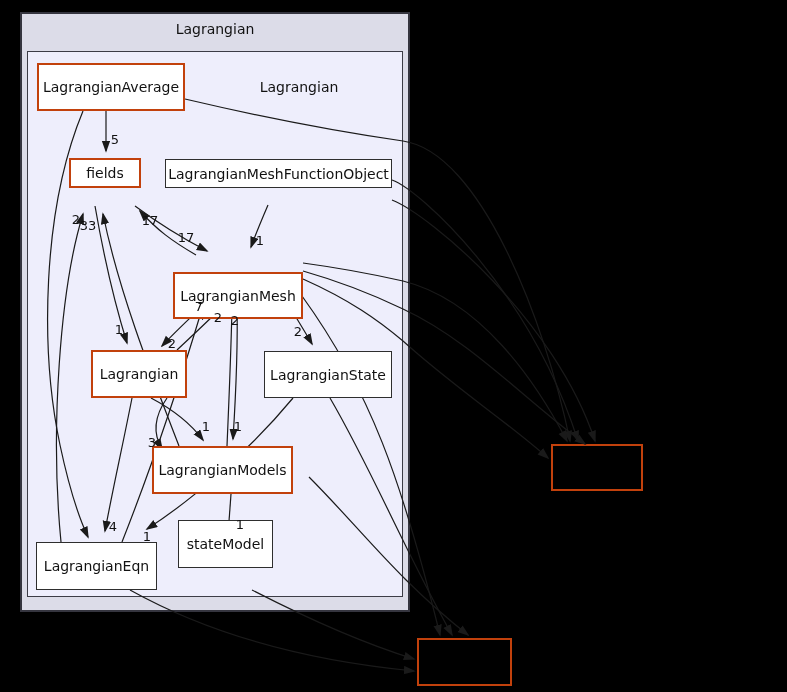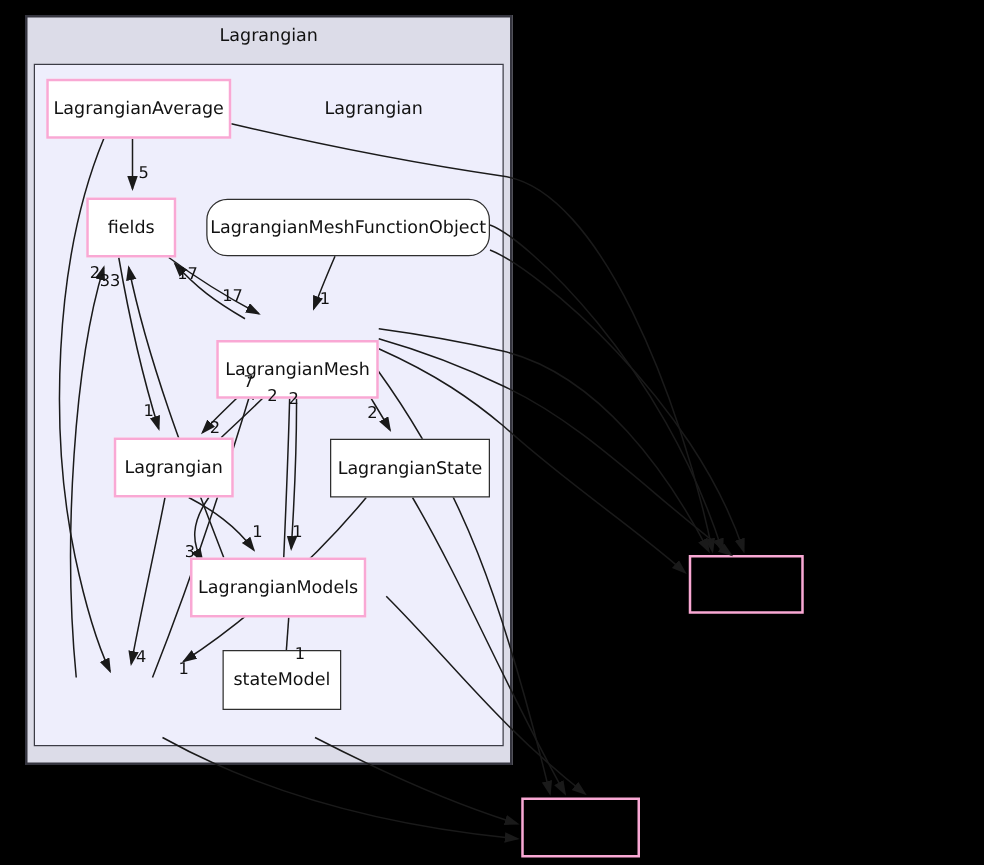--- a/index.html
+++ b/index.html
@@ -6,21 +6,21 @@
   #stage{position:relative;width:787px;height:692px;background:#000;overflow:hidden;
          font-family:"DejaVu Sans", sans-serif;padding-left:48px;}
   .cluster{position:absolute;box-sizing:border-box;}
   #outer-cluster{left:20px;top:12px;width:390px;height:600px;background:#dcdce8;border:2px solid #35353f;}
   #inner-cluster{left:27px;top:51px;width:376px;height:546px;background:#eeeefc;border:1px solid #3c3c46;}
   .cluster-label{position:absolute;color:#111;font-size:14px;white-space:nowrap;transform:translate(-50%,-50%);}
   svg#edge-layer{position:absolute;left:0;top:0;z-index:3;}
   .node{position:absolute;box-sizing:border-box;background:#fff;z-index:4;
         display:flex;align-items:center;justify-content:center;
         font-size:14px;color:#111;white-space:nowrap;cursor:pointer;}
-  .node.red{border:2px solid #f9a8d4;}
+  .node.red{border:2px solid #c2410c;}
   .node.black{border:1px solid #2e2e2e;}
   .node.external{background:#000;z-index:1;}
   .edge-label{position:absolute;z-index:5;font-size:13px;color:#111;white-space:nowrap;
               transform:translate(-50%,-50%);}
   path.edge{fill:none;stroke:#1a1a1a;stroke-width:1.2px;}
 </style>
 </head>
 <body>
 
 <div id="stage">
@@ -69,26 +69,27 @@
     <path class="edge" marker-end="url(#arrow)" d="M303,271 C345,283 374,295 403,309 C470,340 525,400 585,444"></path>
     <path class="edge" marker-end="url(#arrow)" d="M303,279 C350,300 378,320 403,341 C455,388 505,420 548,458"></path>
     <path class="edge" marker-end="url(#arrow)" d="M302,296 C370,390 402,480 440,635"></path>
     <path class="edge" marker-end="url(#arrow)" d="M330,398 C372,470 402,545 452,635"></path>
     <path class="edge" marker-end="url(#arrow)" d="M309,477 C360,528 398,580 468,635"></path>
     <path class="edge" marker-end="url(#arrow)" d="M252,590 C320,625 372,646 414,659"></path>
     <path class="edge" marker-end="url(#arrow)" d="M130,590 C220,640 320,662 414,671"></path>
   </svg>
 
   <div class="node red" style="left:37px;top:63px;width:148px;height:48px;">LagrangianAverage</div>
-  <div class="node red" style="left:69px;top:158px;width:72px;height:48px;">fields</div>
-  <div class="node black" style="left:165px;top:159px;width:227px;height:46px;border-radius:17px;">LagrangianMeshFunctionObject</div>
+  <div class="node red" style="left:69px;top:158px;width:72px;height:30px;">fields</div>
+  <div class="node black" style="left:165px;top:159px;width:227px;height:29px;">LagrangianMeshFunctionObject</div>
   <div class="node red" style="left:173px;top:272px;width:130px;height:47px;">LagrangianMesh</div>
   <div class="node red" style="left:91px;top:350px;width:96px;height:48px;">Lagrangian</div>
   <div class="node black" style="left:264px;top:351px;width:128px;height:47px;">LagrangianState</div>
   <div class="node red" style="left:152px;top:446px;width:141px;height:48px;">LagrangianModels</div>
+  <div class="node black" style="left:36px;top:542px;width:121px;height:48px;">LagrangianEqn</div>
   <div class="node black" style="left:178px;top:520px;width:95px;height:48px;">stateModel</div>
 
   <span class="edge-label" style="left:115px;top:139px;">5</span>
   <span class="edge-label" style="left:76px;top:219px;">2</span>
   <span class="edge-label" style="left:88px;top:225px;">33</span>
   <span class="edge-label" style="left:150px;top:220px;">17</span>
   <span class="edge-label" style="left:186px;top:237px;">17</span>
   <span class="edge-label" style="left:260px;top:240px;">1</span>
   <span class="edge-label" style="left:199px;top:306px;">7</span>
   <span class="edge-label" style="left:218px;top:317px;">2</span>

